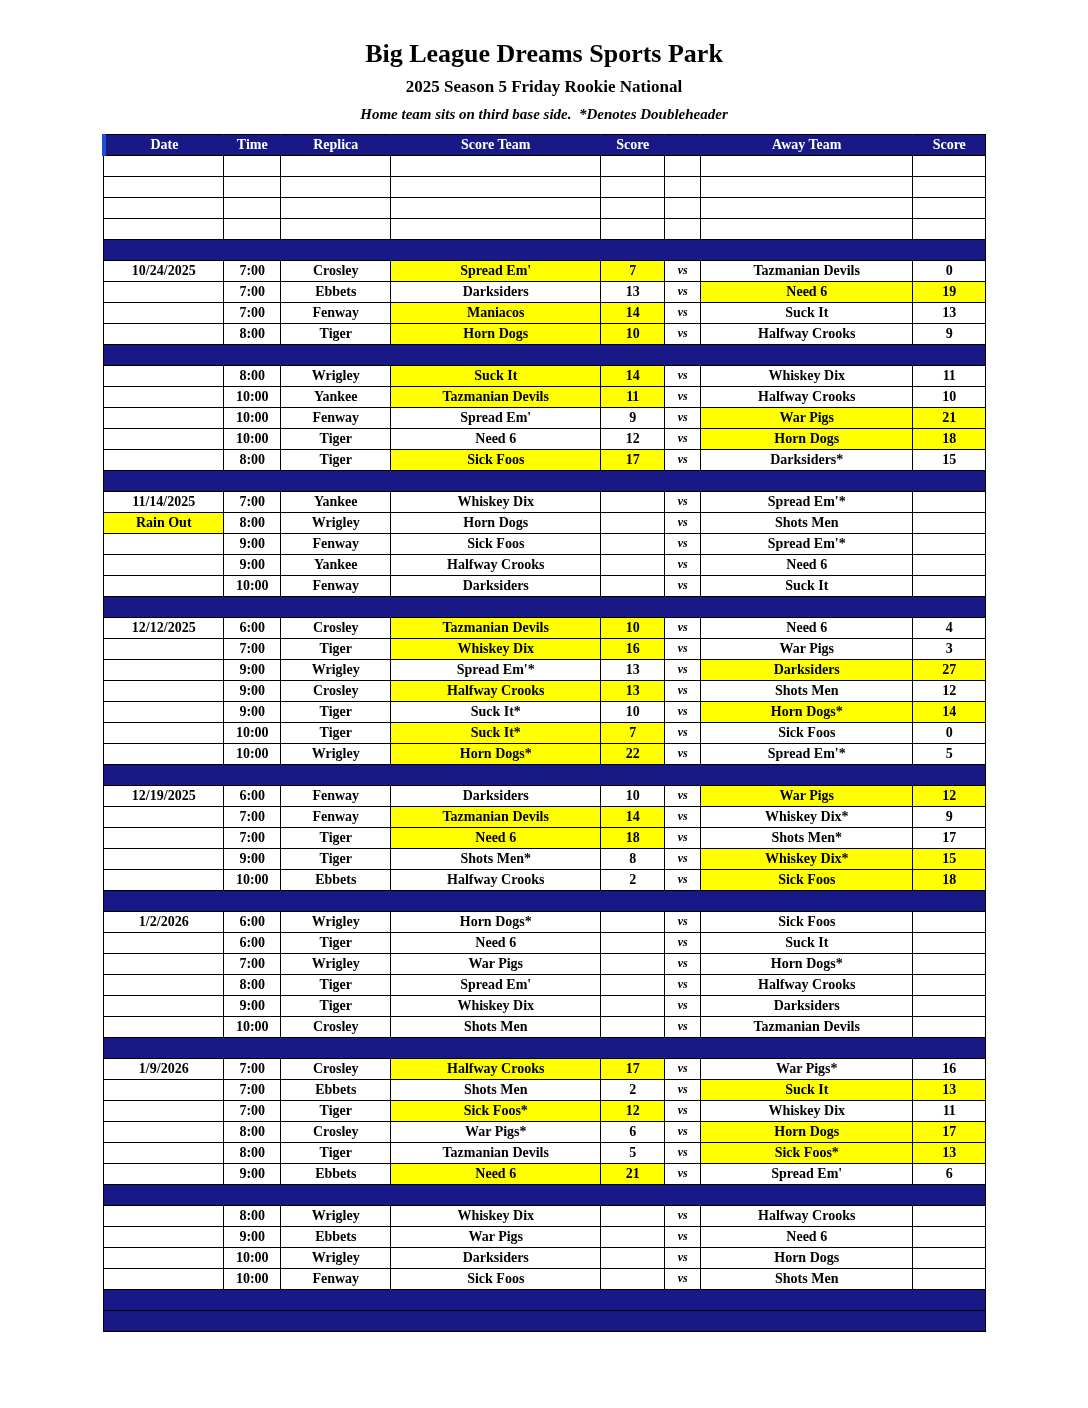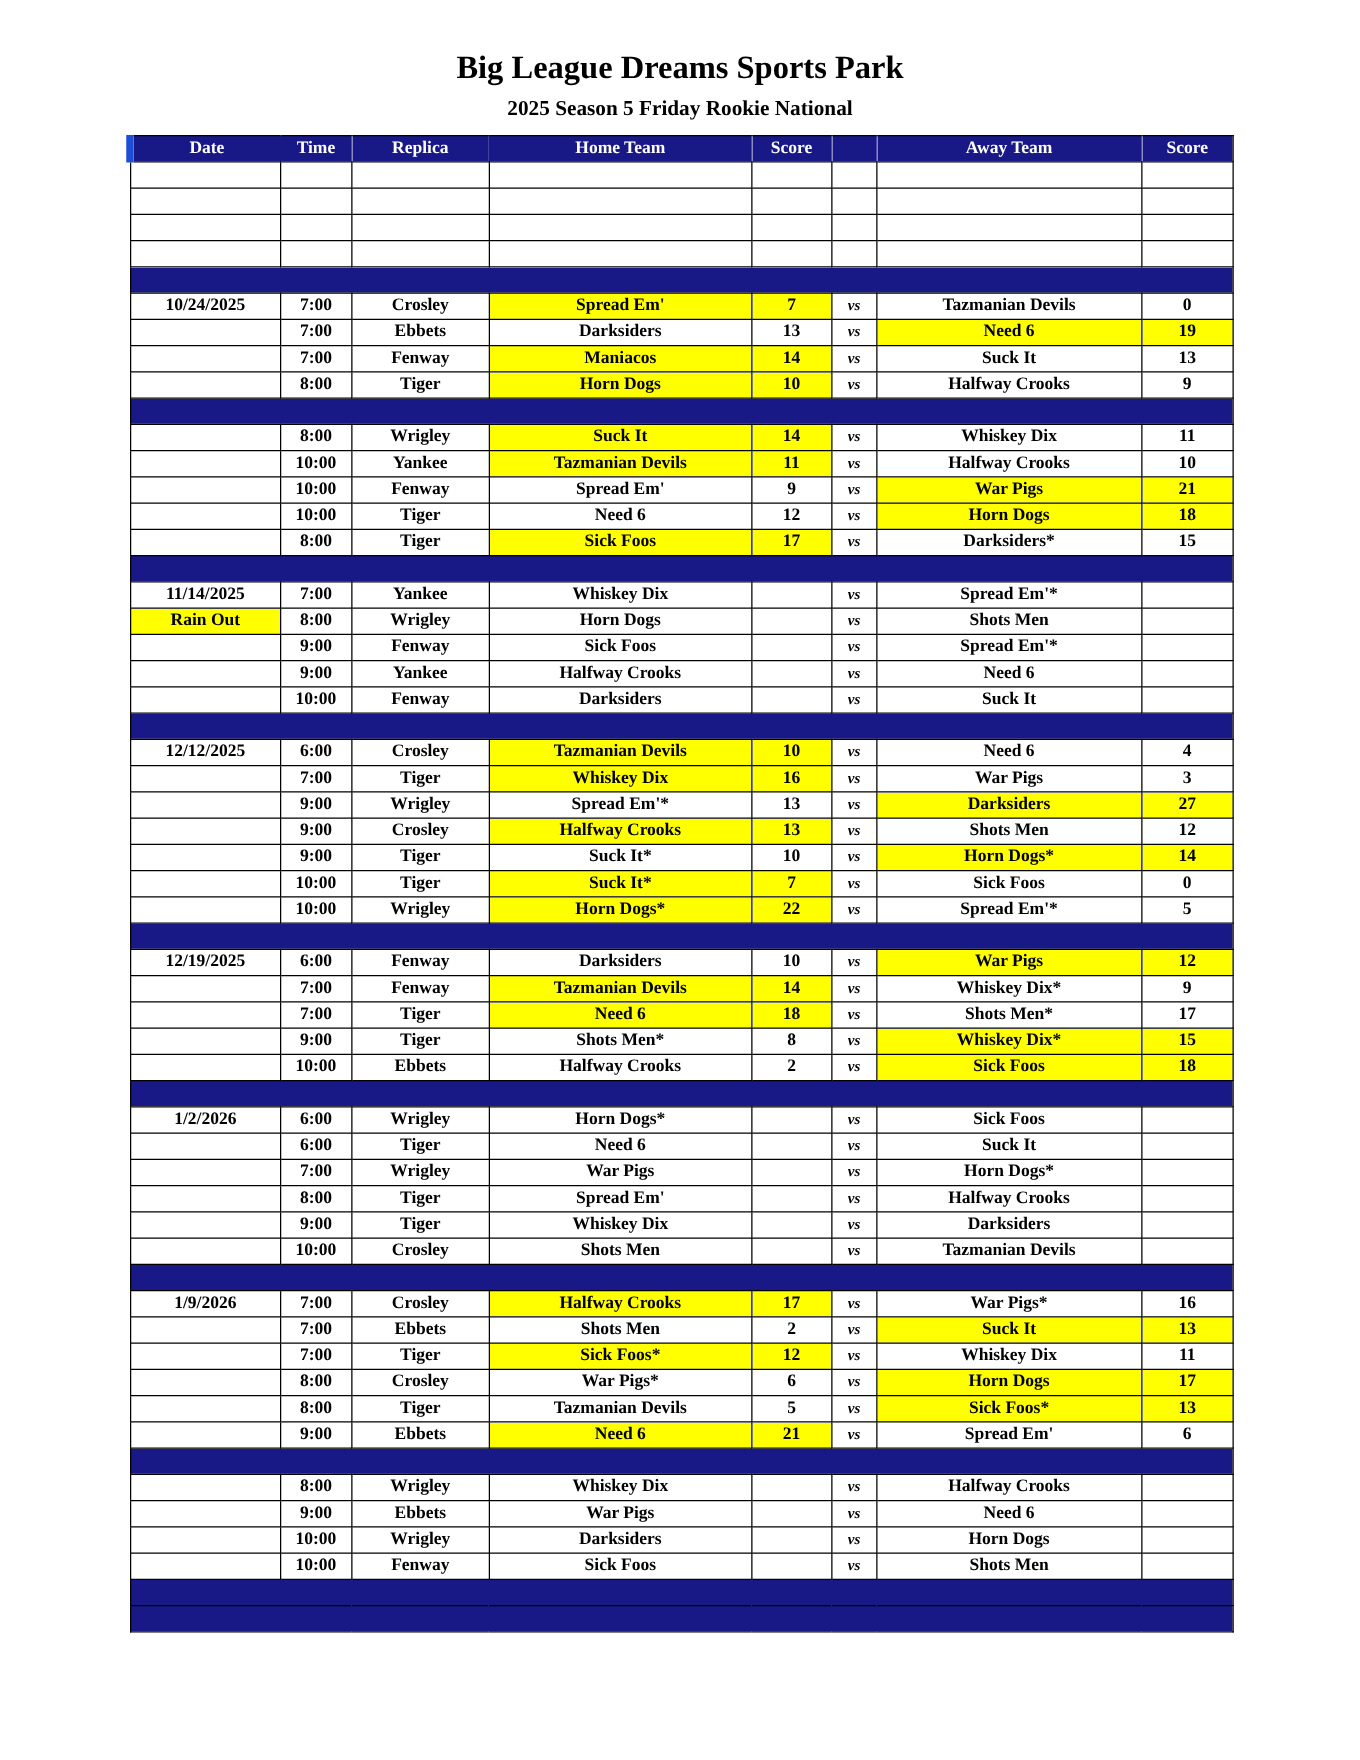--- a/index.html
+++ b/index.html
@@ -23,51 +23,52 @@
     height:20px; padding:0 2px;
     font-size:14px; font-weight:bold; color:#000;
     text-align:center; vertical-align:middle;
     overflow:hidden; white-space:nowrap;
   }
   th {
     background:#181887; color:#ffffff;
     border-color:#181887;
     border-top:1px solid #000; border-bottom:1px solid #000;
   }
-  th:first-child { border-left:6px solid #1d4ed8; }
+  th:first-child { border-left:4px solid #1d4ed8; }
   th:last-child { border-right:1px solid #000; }
   td.sep { background:#181887; height:20px; }
   td.c-vs { font-style:italic; font-size:12px; }
   td.hl { background:#ffff00; }
 </style>
 </head>
 <body>
 
 <div class="header-block">
   <div class="title">Big League Dreams Sports Park</div>
   <div class="subtitle">2025 Season 5 Friday Rookie National</div>
+  <div class="note">Home team sits on third base side.  *Denotes Doubleheader</div>
 </div>
 
 <table class="schedule">
   <colgroup>
     <col style="width:120px">
       <col style="width:57px">
       <col style="width:110px">
     <col style="width:210px">
       <col style="width:64px">
       <col style="width:36px">
     <col style="width:212px">
       <col style="width:73px">
   </colgroup>
   <thead>
     <tr>
       <th>Date</th>
       <th>Time</th>
       <th>Replica</th>
-      <th>Home Team</th>
+      <th>Score Team</th>
       <th>Score</th>
       <th></th>
       <th>Away Team</th>
       <th>Score</th>
     </tr>
   </thead>
   <tbody>
       <tr>
         <td class="c-date"></td>
         <td class="c-time"></td>

